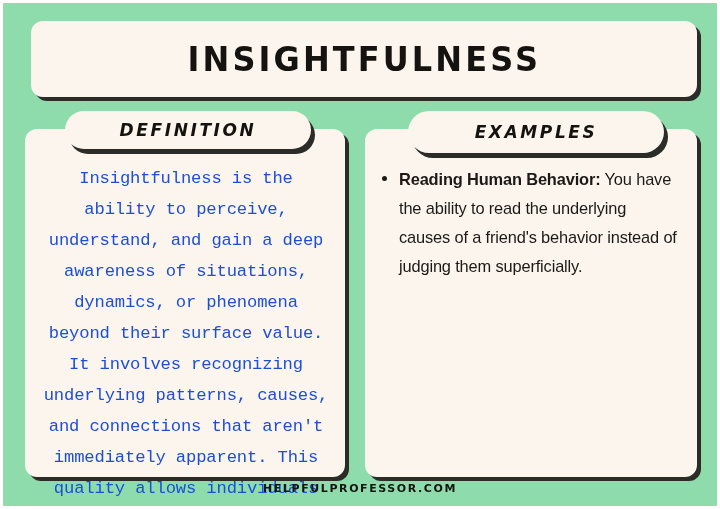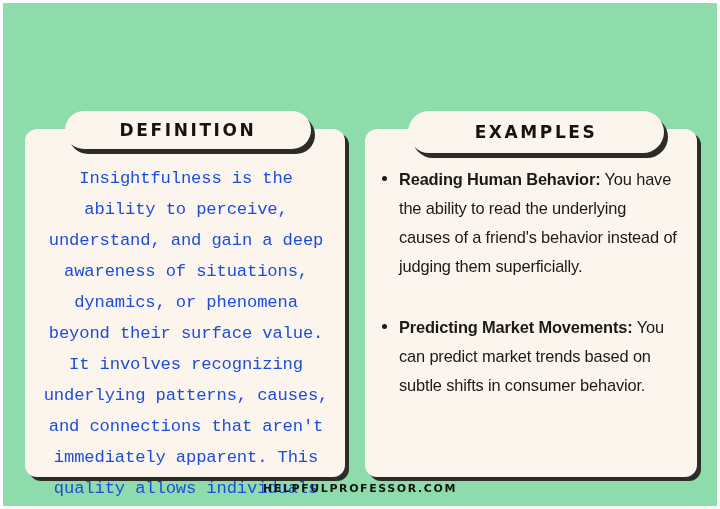--- a/index.html
+++ b/index.html
@@ -93,20 +93,21 @@
     width: 256px;
     height: 42px;
   }
   .pill-label {
     font-family: "DejaVu Sans", sans-serif;
     font-weight: 700;
     font-size: 17px;
     letter-spacing: 2.6px;
     color: #15130f;
     line-height: 1;
+    font-style: italic;
   }
 
   
   #definition-body {
     position: absolute;
     left: 36px;
     top: 160px;
     width: 294px;
     text-align: center;
     font-family: Liberation Mono, monospace;
@@ -122,21 +123,21 @@
     left: 378px;
     top: 162px;
     width: 300px;
     margin: 0;
     padding: 0;
     list-style: none;
   }
   #examples-list li {
     position: relative;
     padding-left: 18px;
-    margin-bottom: 32px;
+    margin-bottom: 22px;
     font-family: "Liberation Sans", sans-serif;
     font-size: 16.4px;
     line-height: 29px;
     color: #1c1a17;
     letter-spacing: -0.15px;
   }
   #examples-list li:last-child { margin-bottom: 0; }
   .bullet-dot {
     position: absolute;
     left: 1px;
@@ -165,40 +166,40 @@
     font-size: 11px;
     letter-spacing: 1.6px;
     color: #15130f;
   }
 </style>
 </head>
 <body>
 
 <div id="poster">
 
+  <div id="title-bar">
+    <div id="title-text">INSIGHTFULNESS</div>
+  </div>
 
   <div class="card" id="definition-card"></div>
   <div class="card" id="examples-card"></div>
 
   <div class="pill" id="definition-pill">
     <span class="pill-label">DEFINITION</span>
   </div>
 
   <div class="pill" id="examples-pill">
     <span class="pill-label">EXAMPLES</span>
   </div>
 
   <div id="definition-body">Insightfulness is the ability to perceive, understand, and gain a deep awareness of situations, dynamics, or phenomena beyond their surface value. It involves recognizing underlying patterns, causes, and connections that aren't immediately apparent. This quality allows individuals to offer fresh perspectives on complex issues.</div>
 
   <ul id="examples-list">
     <li>
       <span class="bullet-dot"></span><span class="ex-term">Reading Human Behavior:</span><span> You have the ability to read the underlying causes of a friend's behavior instead of judging them superficially.</span>
     </li>
-    <li>
-      <span class="bullet-dot"></span><span class="ex-term">Predicting Market Movements:</span><span> You can predict market trends based on subtle shifts in consumer behavior.</span>
-    </li>
   </ul>
 
   <div id="footer">
     <span id="footer-text">HELPFULPROFESSOR.COM</span>
   </div>
 
 </div>
 
 </body></html>

